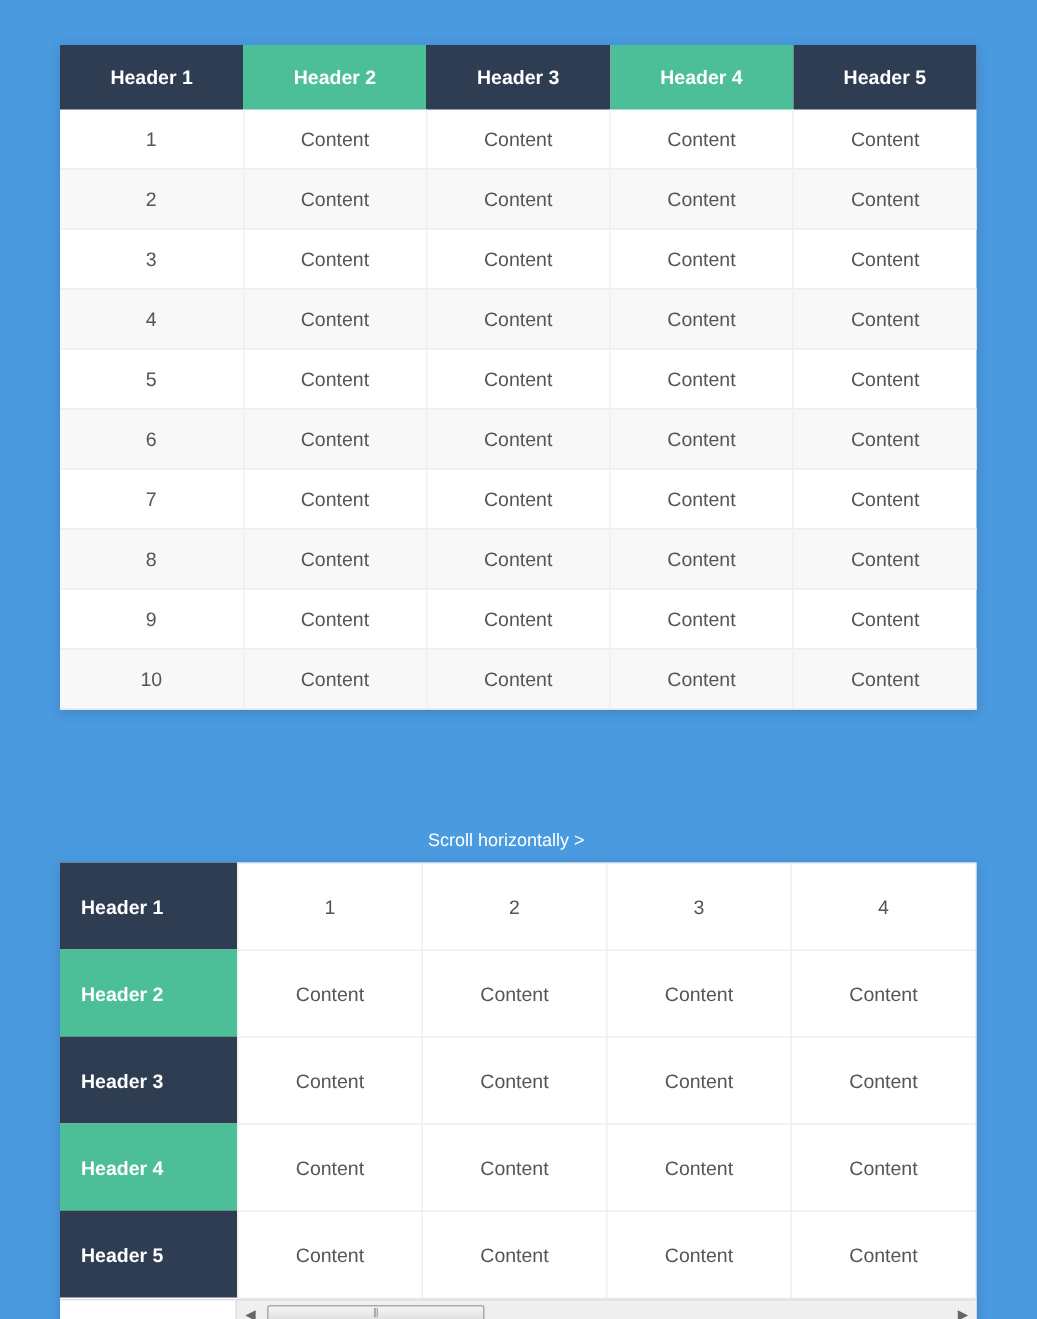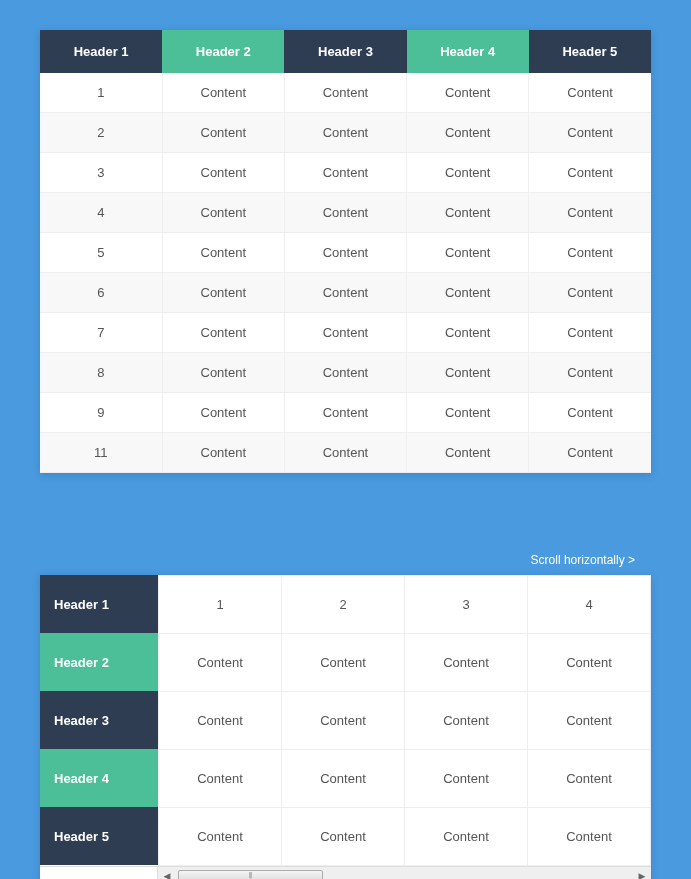--- a/index.html
+++ b/index.html
@@ -5,21 +5,21 @@
 * { box-sizing: border-box; margin: 0; padding: 0; }
 body { background: #4a9ae0; font-family: Arial, sans-serif; font-size: 13px; color: #555; padding: 30px 40px; width: 691px; }
 .card { background: #fff; box-shadow: 0 2px 8px rgba(0,0,0,0.15); margin-bottom: 80px; }
 .table1 { width: 100%; border-collapse: collapse; }
 .table1 th { padding: 14px 10px; text-align: center; color: #fff; font-weight: bold; font-size: 13px; }
 .table1 th.dark { background: #2e3d52; }
 .table1 th.green { background: #4cbf99; }
 .table1 td { padding: 12px 10px; text-align: center; border-bottom: 1px solid #eee; }
 .table1 tbody tr:nth-child(even) td { background: #f8f8f8; }
 .table1 td + td { border-left: 1px solid #f0f0f0; }
-.scroll-hint { text-align: right; color: #fff; font-size: 12px; margin-bottom: 8px; padding-right: 16px; }
+.scroll-hint { text-align: center; color: #fff; font-size: 12px; margin-bottom: 8px; padding-right: 16px; }
 .card2 { background: #fff; box-shadow: 0 2px 8px rgba(0,0,0,0.15); position: relative; }
 .table2-wrap { display: flex; }
 .table2-left { flex: 0 0 118px; }
 .table2-right { flex: 1; overflow-x: auto; }
 .th2 { height: 58px; display: flex; align-items: center; padding: 0 14px; color: #fff; font-weight: bold; font-size: 13px; }
 .th2.dark { background: #2e3d52; }
 .th2.green { background: #4cbf99; }
 .table2 { border-collapse: collapse; width: 100%; table-layout: fixed; }
 .table2 td { width: 120px; height: 58px; text-align: center; border: 1px solid #eee; }
 .scrollbar { height: 18px; background: #efefef; display: flex; align-items: center; border-top: 1px solid #ddd; }
@@ -100,21 +100,21 @@
           <td>Content</td>
         </tr>
         <tr>
           <td>9</td>
           <td>Content</td>
           <td>Content</td>
           <td>Content</td>
           <td>Content</td>
         </tr>
         <tr>
-          <td>11</td>
+          <td>10</td>
           <td>Content</td>
           <td>Content</td>
           <td>Content</td>
           <td>Content</td>
         </tr>
       </tbody>
   </table>
 </div>
 
 <div class="scroll-hint">Scroll horizontally &gt;</div>

